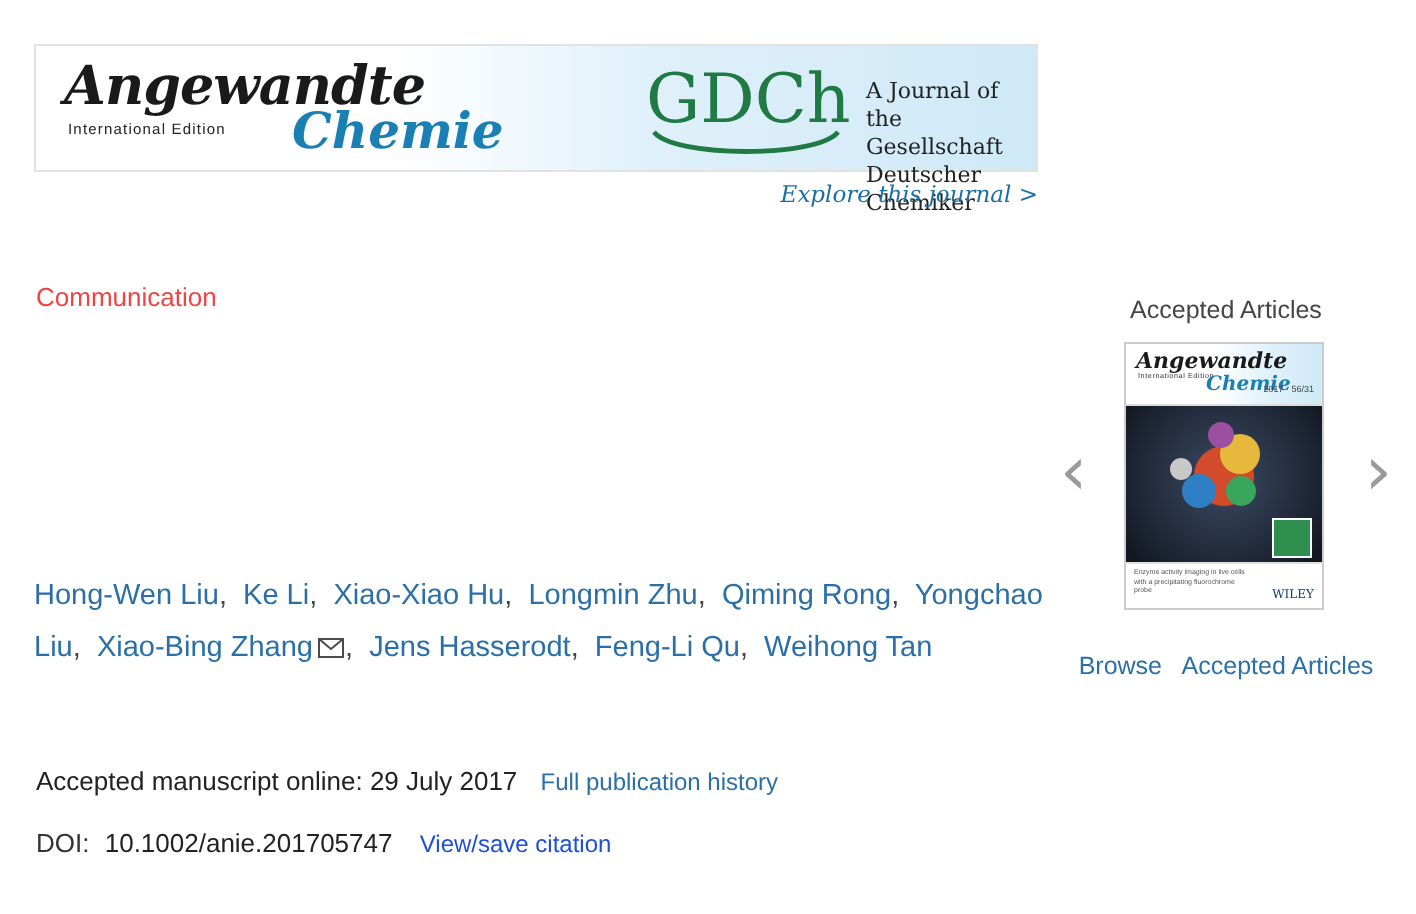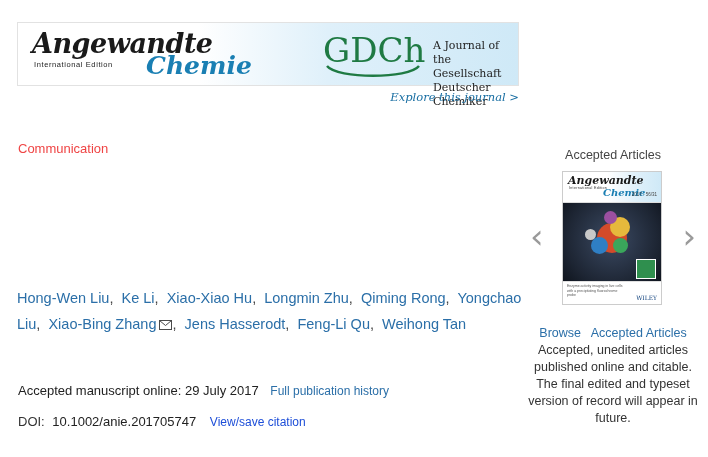--- a/index.html
+++ b/index.html
@@ -410,16 +410,15 @@
         </div>
       </div>
     </div>
 
     <div class="sidebar-links">
       <a>Browse</a>
       <span>&nbsp;</span>
       <a>Accepted Articles</a>
     </div>
 
-    <div class="sidebar-desc">Accepted, unedited articles published online and citable. The final edited and typeset version of record will appear in future.</div>
   </div>
 
 </div>
 
 </body></html>

